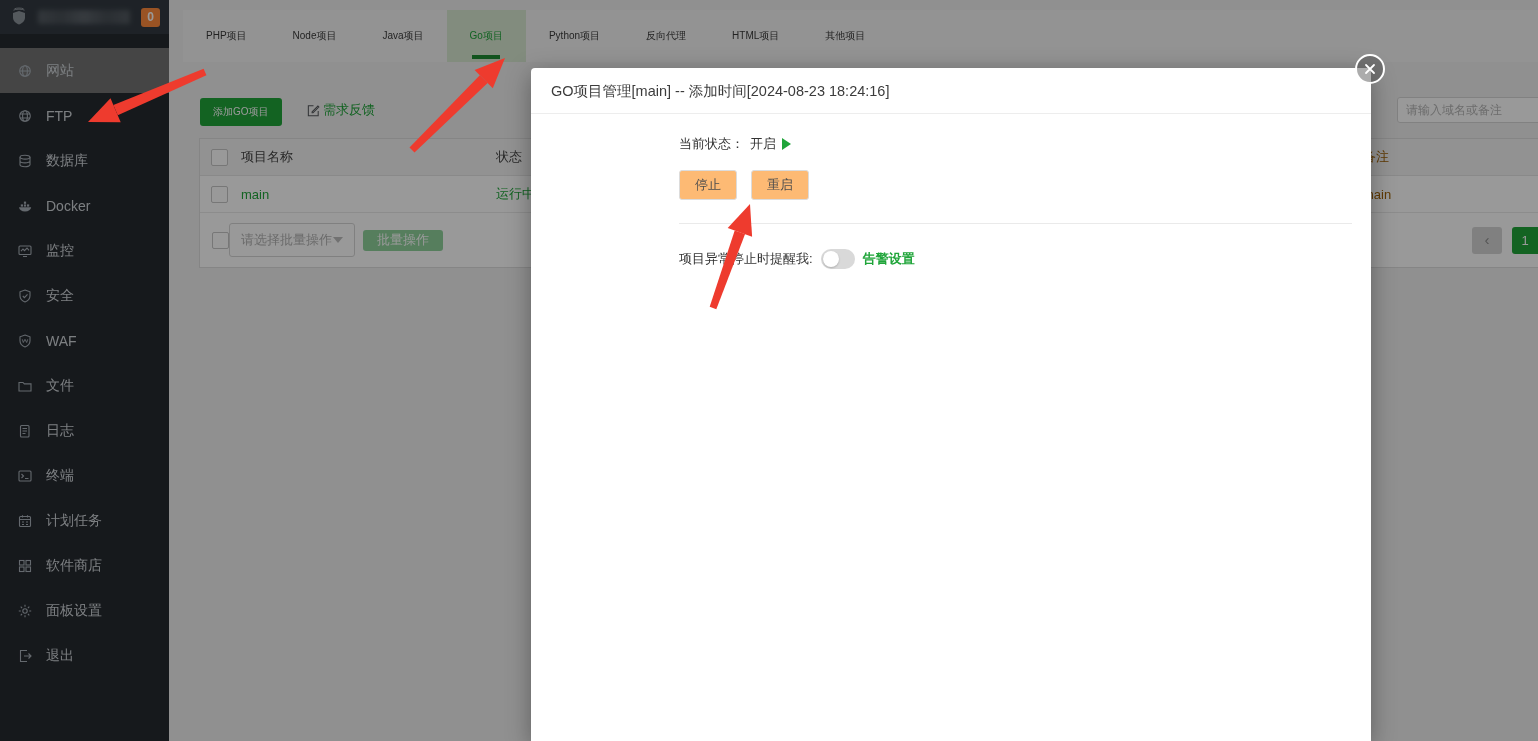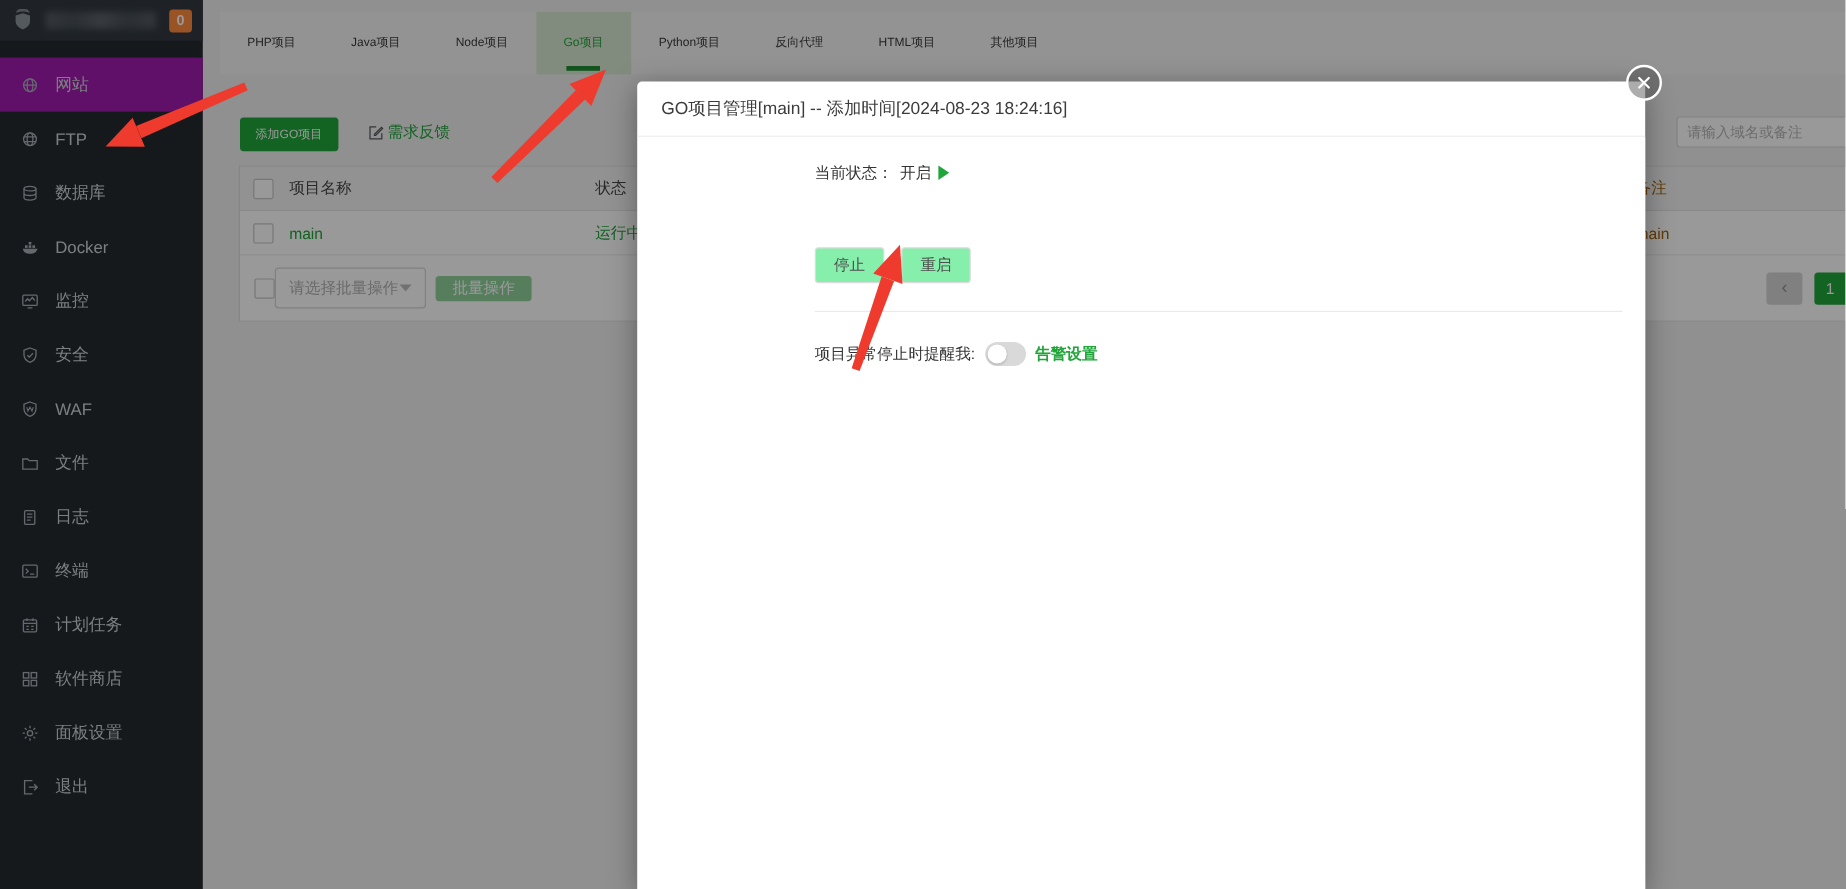--- a/index.html
+++ b/index.html
@@ -9,21 +9,21 @@
   
   .sidebar { position:absolute; left:0; top:0; width:169px; height:741px; background:#262a30; z-index:1; }
   .sb-header { height:34px; background:#333a42; display:flex; align-items:center; padding:0 9px; gap:9px; }
   .sb-logo { width:20px; height:20px; color:#8d949b; flex:0 0 auto; }
   .sb-name { width:92px; height:14px; border-radius:2px; filter:blur(2.5px);
              background:linear-gradient(90deg,#565d64,#484f56 25%,#5c636a 50%,#474e55 75%,#555c63); }
   .sb-badge { margin-left:auto; min-width:19px; height:19px; background:#ff8a3c; color:#fff; font-size:12px;
               font-weight:bold; border-radius:3px; display:flex; align-items:center; justify-content:center; padding:0 5px; }
   .sb-items { padding-top:14px; }
   .sb-item { height:45px; display:flex; align-items:center; padding:0 17px; gap:13px; color:#cfd4d8; font-size:14px; cursor:pointer; }
-  .sb-item.active { background:#a21caf; }
+  .sb-item.active { background:#737373; }
   .sb-ico { width:16px; height:16px; color:#a7afb7; display:flex; align-items:center; justify-content:center; }
   .sb-ico svg { width:16px; height:16px; }
 
   
   .main { position:absolute; left:169px; top:0; right:0; bottom:0; background:#f0f0f0; }
   .tabbar { position:absolute; left:14px; right:0; top:10px; height:52px; background:#f6f6f6; display:flex; }
   .tab { padding:0 23px; line-height:52px; font-size:10px; color:#3a3a3a; position:relative; cursor:pointer; white-space:nowrap; }
   .tab.active { background:#d9e9d2; color:#20a53a; }
   .tab.active::after { content:""; position:absolute; left:50%; transform:translateX(-50%); bottom:3px; width:28px; height:4px; background:#1e8c33; }
 
@@ -66,22 +66,22 @@
   .m-close { position:absolute; left:824px; top:-14px; width:30px; height:30px; border-radius:50%; border:2px solid #fff;
              background:rgba(70,70,70,0.45); display:flex; align-items:center; justify-content:center; cursor:pointer; }
   .m-menu { position:absolute; left:0; top:47px; bottom:0; width:128px; background:#f4f4f4; }
   .m-item { height:39px; line-height:39px; padding-left:36px; font-size:13px; color:#5a5a5a; cursor:pointer; white-space:nowrap; }
   .m-item.active { background:#fff; color:#20a53a; }
   .m-content { position:absolute; left:128px; top:47px; right:0; bottom:0; background:#fff; padding:20px 19px 0 20px; }
   .status-line { font-size:13px; color:#333; display:flex; align-items:center; }
   .status-line .val { margin-left:6px; }
   .play-tri { width:0; height:0; border-left:9px solid #20a53a; border-top:6px solid transparent; border-bottom:6px solid transparent; margin-left:6px; }
   .ctl-btns { margin-top:17px; display:flex; gap:14px; }
-  .ctl-btn { height:30px; padding:0 15px; background:#86efac; border:1px solid #dcdcdc; border-radius:3px; font-size:13px;
-             color:#4d4d4d; cursor:pointer; font-family:Liberation Mono, monospace;margin-top:36px; }
+  .ctl-btn { height:30px; padding:0 15px; background:#fdba74; border:1px solid #dcdcdc; border-radius:3px; font-size:13px;
+             color:#4d4d4d; cursor:pointer; font-family:Liberation Mono, monospace; }
   .m-divider { margin-top:23px; border-top:1px solid #eaeaea; }
   .alert-line { margin-top:25px; display:flex; align-items:center; gap:8px; font-size:13px; color:#333; }
   .toggle { width:34px; height:20px; border-radius:10px; background:#d9d9d9; position:relative; cursor:pointer; flex:0 0 auto; }
   .toggle::after { content:""; position:absolute; left:2px; top:2px; width:16px; height:16px; border-radius:50%; background:#fff; box-shadow:0 1px 2px rgba(0,0,0,0.2); }
   .alert-link { color:#20a53a; font-weight:bold; font-size:13px; cursor:pointer; }
 
   
   .arrows { position:absolute; inset:0; z-index:40; pointer-events:none; }
 </style>
 </head>
@@ -232,22 +232,22 @@
             </svg>
           </span>
         <span>退出</span>
       </div>
     </div>
   </div>
 
   <div class="main">
     <div class="tabbar">
       <div class="tab">PHP项目</div>
+      <div class="tab">Node项目</div>
       <div class="tab">Java项目</div>
-      <div class="tab">Node项目</div>
       <div class="tab active">Go项目</div>
       <div class="tab">Python项目</div>
       <div class="tab">反向代理</div>
       <div class="tab">HTML项目</div>
       <div class="tab">其他项目</div>
     </div>
 
     <button class="btn-add">添加GO项目</button>
     <div class="feedback">
       <span class="f-ico">

